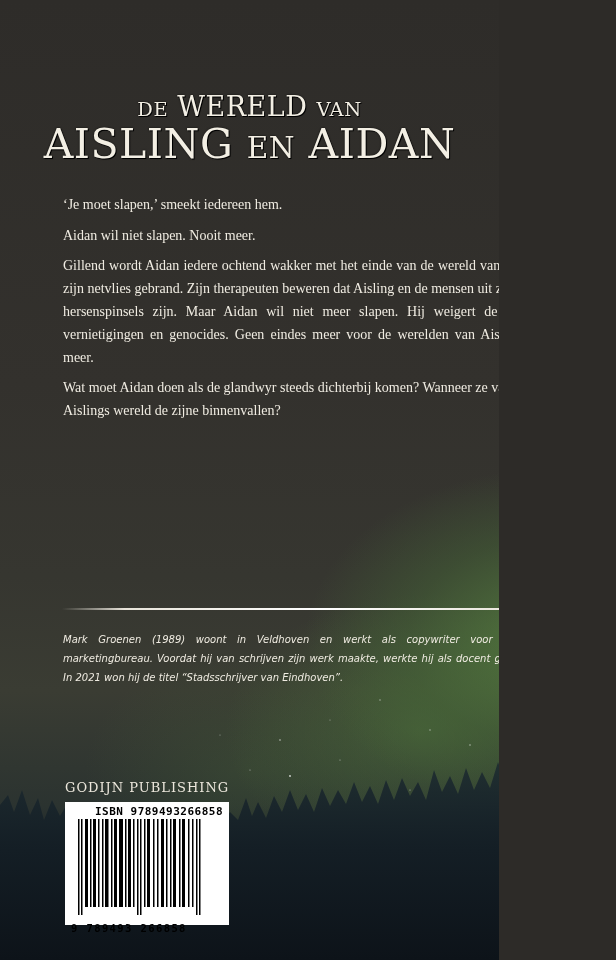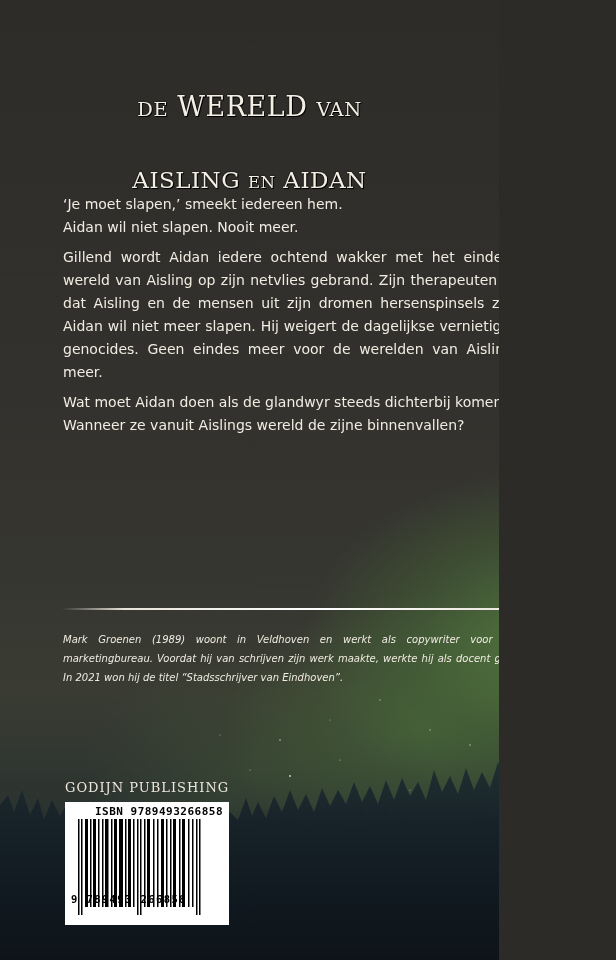--- a/index.html
+++ b/index.html
@@ -14,28 +14,28 @@
   }
   .stars { position:absolute; inset:0; pointer-events:none; }
   .grass { position:absolute; left:0; right:0; bottom:0; height:240px; }
   .title {
     position:absolute; left:0; right:0; top:90px; text-align:center;
     font-family:"DejaVu Serif", "Liberation Serif", serif; color:#f3efe4;
     text-shadow:1px 1px 0 #000, 0 0 2px rgba(0,0,0,0.8);
     line-height:34px; letter-spacing:0.5px;
   }
   .title .l1 { font-size:27px; }
-  .title .l2 { font-size:23px;margin-top:36px; }
+  .title .l2 { font-size:41px; }
   .title .sc { font-size:0.72em; }
   .body {
     position:absolute; left:63px; width:500px; top:193px;
     font-family:"DejaVu Sans", "Liberation Sans", sans-serif; font-size:14px;
     color:#f0ece2; line-height:23px; text-align:justify;
   }
-  .body p { margin:0 0 7px 0; }
+  .body p { margin:0 0 7px 0;font-family:Liberation Serif, serif; }
   .body p.tight { margin:0; }
   .divider {
     position:absolute; left:62px; top:608px; width:520px; height:2px;
     background:linear-gradient(90deg, rgba(255,255,255,0) 0%, #e8e4da 12%, #ffffff 50%, #e8e4da 88%, rgba(255,255,255,0) 100%);
   }
   .bio {
     position:absolute; left:63px; width:500px; top:630px;
     font-family:"DejaVu Sans", "Liberation Sans", sans-serif; font-style:italic; font-size:10px;
     color:#f0ece2; line-height:19px; text-align:justify;
   }
@@ -46,21 +46,21 @@
   }
   .barcode-box {
     position:absolute; left:65px; top:802px; width:164px; height:123px; background:#fff;
   }
   .isbn-top {
     position:absolute; left:0; right:0; top:3px; text-align:center;
     font-family:"DejaVu Sans Mono", "Liberation Mono", monospace; font-weight:bold; font-size:11px; letter-spacing:0.5px; color:#000;margin-left:24px;
   }
   .bars { position:absolute; left:13px; top:17px; width:128px; height:96px; }
   .isbn-bottom {
-    position:absolute; left:6px; top:91px; width:150px;
+    position:absolute; left:6px; top:120px; width:150px;
     font-family:"DejaVu Sans Mono", "Liberation Mono", monospace; font-weight:bold; font-size:10.5px; color:#000; letter-spacing:1.4px;
     background:transparent;
   }
 </style>
 </head>
 <body>
 
 <div class="cover">
 
   <svg class="stars" width="616" height="960" viewBox="0 0 616 960">
@@ -109,21 +109,21 @@
     <div class="l1">
       <span class="sc">DE</span><span style="white-space:pre"> WERELD </span><span class="sc">VAN</span>
     </div>
     <div class="l2">
       <span style="white-space:pre">AISLING </span><span class="sc">EN</span><span style="white-space:pre"> AIDAN</span>
     </div>
   </div>
 
   <div class="body">
     <p class="tight">‘Je moet slapen,’ smeekt iedereen hem.</p>
-    <p style="margin-top:0;">Aidan wil niet slapen. Nooit meer.</p>
+    <p style="margin-top:8px;">Aidan wil niet slapen. Nooit meer.</p>
     <p>Gillend wordt Aidan iedere ochtend wakker met het einde van de wereld van Aisling op zijn netvlies gebrand. Zijn therapeuten beweren dat Aisling en de mensen uit zijn dromen hersenspinsels zijn. Maar Aidan wil niet meer slapen. Hij weigert de dagelijkse vernietigingen en genocides. Geen eindes meer voor de werelden van Aisling. Nooit meer.</p>
     <p style="text-align:left;">Wat moet Aidan doen als de glandwyr steeds dichterbij komen? Wanneer ze vanuit Aislings wereld de zijne binnenvallen?</p>
   </div>
 
   <div class="divider"></div>
 
   <div class="bio">Mark Groenen (1989) woont in Veldhoven en werkt als copywriter voor een online marketingbureau. Voordat hij van schrijven zijn werk maakte, werkte hij als docent geschiedenis. In 2021 won hij de titel “Stadsschrijver van Eindhoven”.</div>
 
   <div class="publisher">GODIJN PUBLISHING</div>
 

